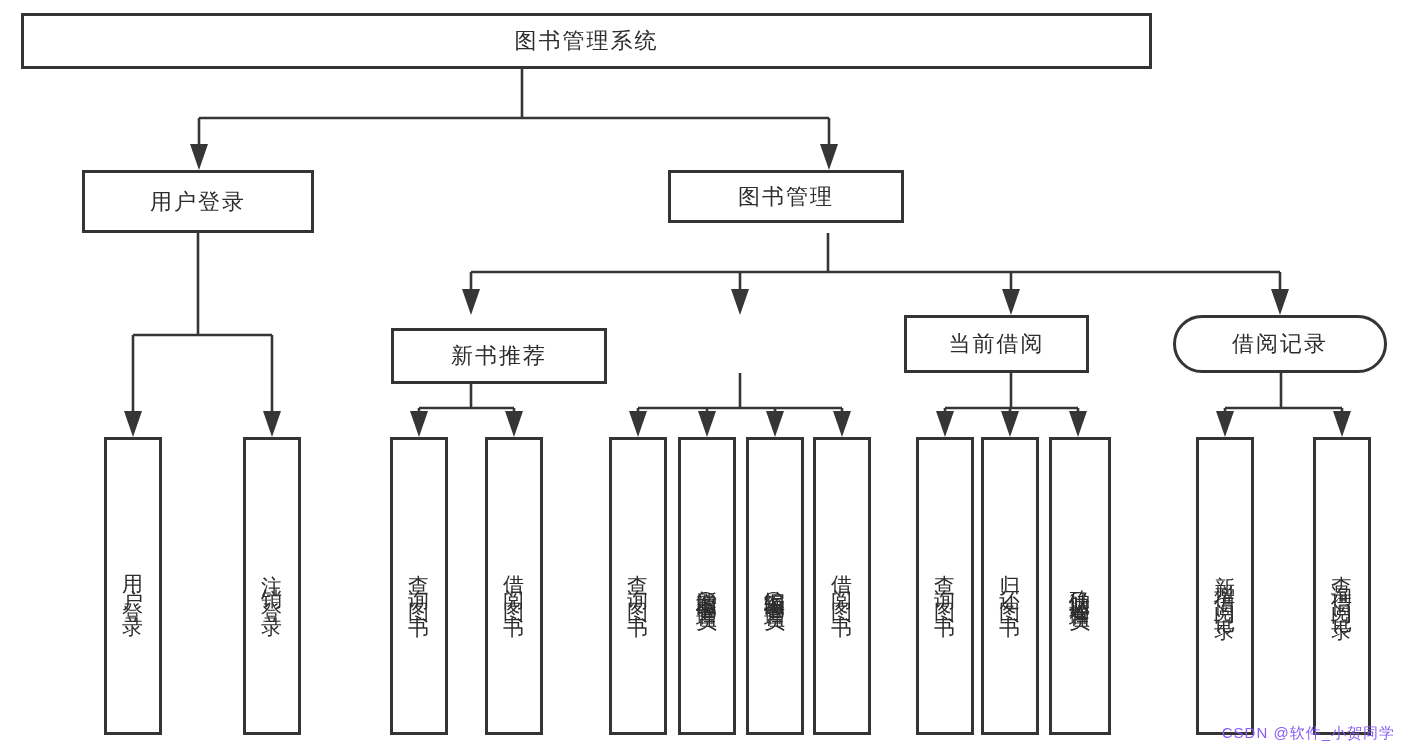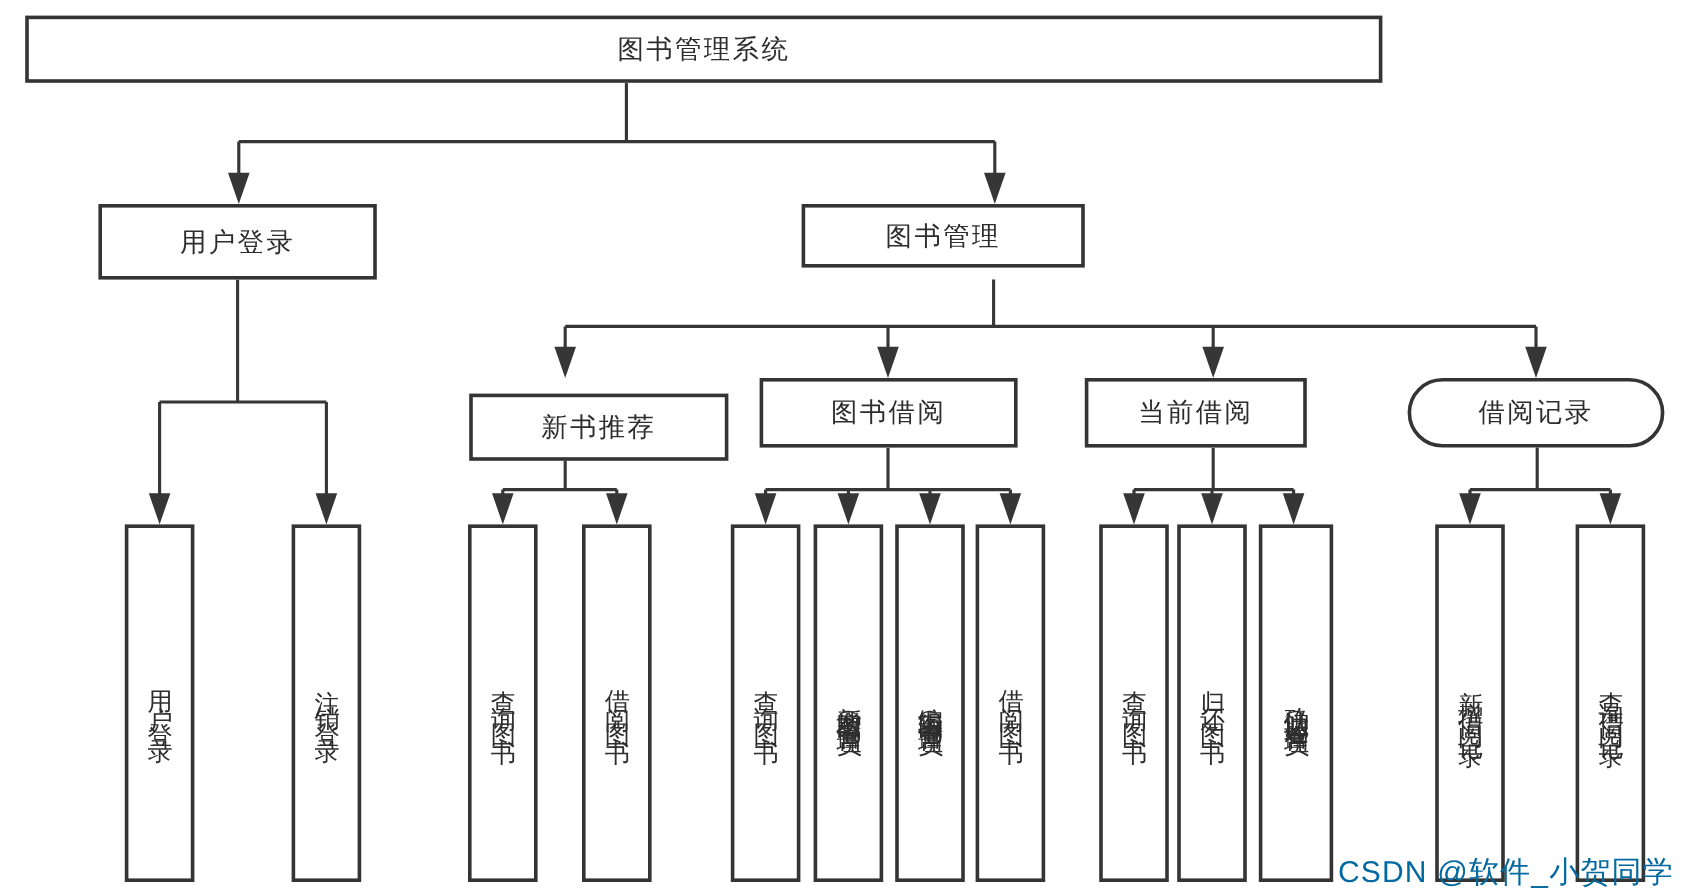--- a/index.html
+++ b/index.html
@@ -42,22 +42,22 @@
     color: #2d2d2d;
     letter-spacing: 14px;
     line-height: 1;
   }
   .node.leaf .vlabel.med { letter-spacing: 9px; }
   .node.leaf .vlabel.long { letter-spacing: 3px; }
   .watermark {
     position: absolute;
     right: 10px;
     bottom: 4px;
-    font-size: 25px;
-    color: #0369a1;
+    font-size: 15px;
+    color: #8b5cf6;
     letter-spacing: 1px;
     z-index: 5;
     white-space: nowrap;
   }
 </style>
 </head>
 <body>
 
 <div id="stage">
 
@@ -86,23 +86,20 @@
 
   <div class="node" style="left:82px; top:170px; width:232px; height:63px;">
     <span class="hlabel">用户登录</span>
   </div>
   <div class="node" style="left:668px; top:170px; width:236px; height:53px;">
     <span class="hlabel">图书管理</span>
   </div>
 
   <div class="node" style="left:363px; top:328px; width:216px; height:56px;margin-left:28px;">
     <span class="hlabel">新书推荐</span>
-  </div>
-  <div class="node" style="left:633px; top:315px; width:215px; height:58px;">
-    <span class="hlabel">图书借阅</span>
   </div>
   <div class="node" style="left:904px; top:315px; width:185px; height:58px;">
     <span class="hlabel">当前借阅</span>
   </div>
   <div class="node" style="left:1173px; top:315px; width:214px; height:58px;border-radius:29px;">
     <span class="hlabel">借阅记录</span>
   </div>
 
   <div class="node leaf" style="left:104px; top:437px; width:58px; height:298px;">
     <span class="vlabel">用户登录</span>

